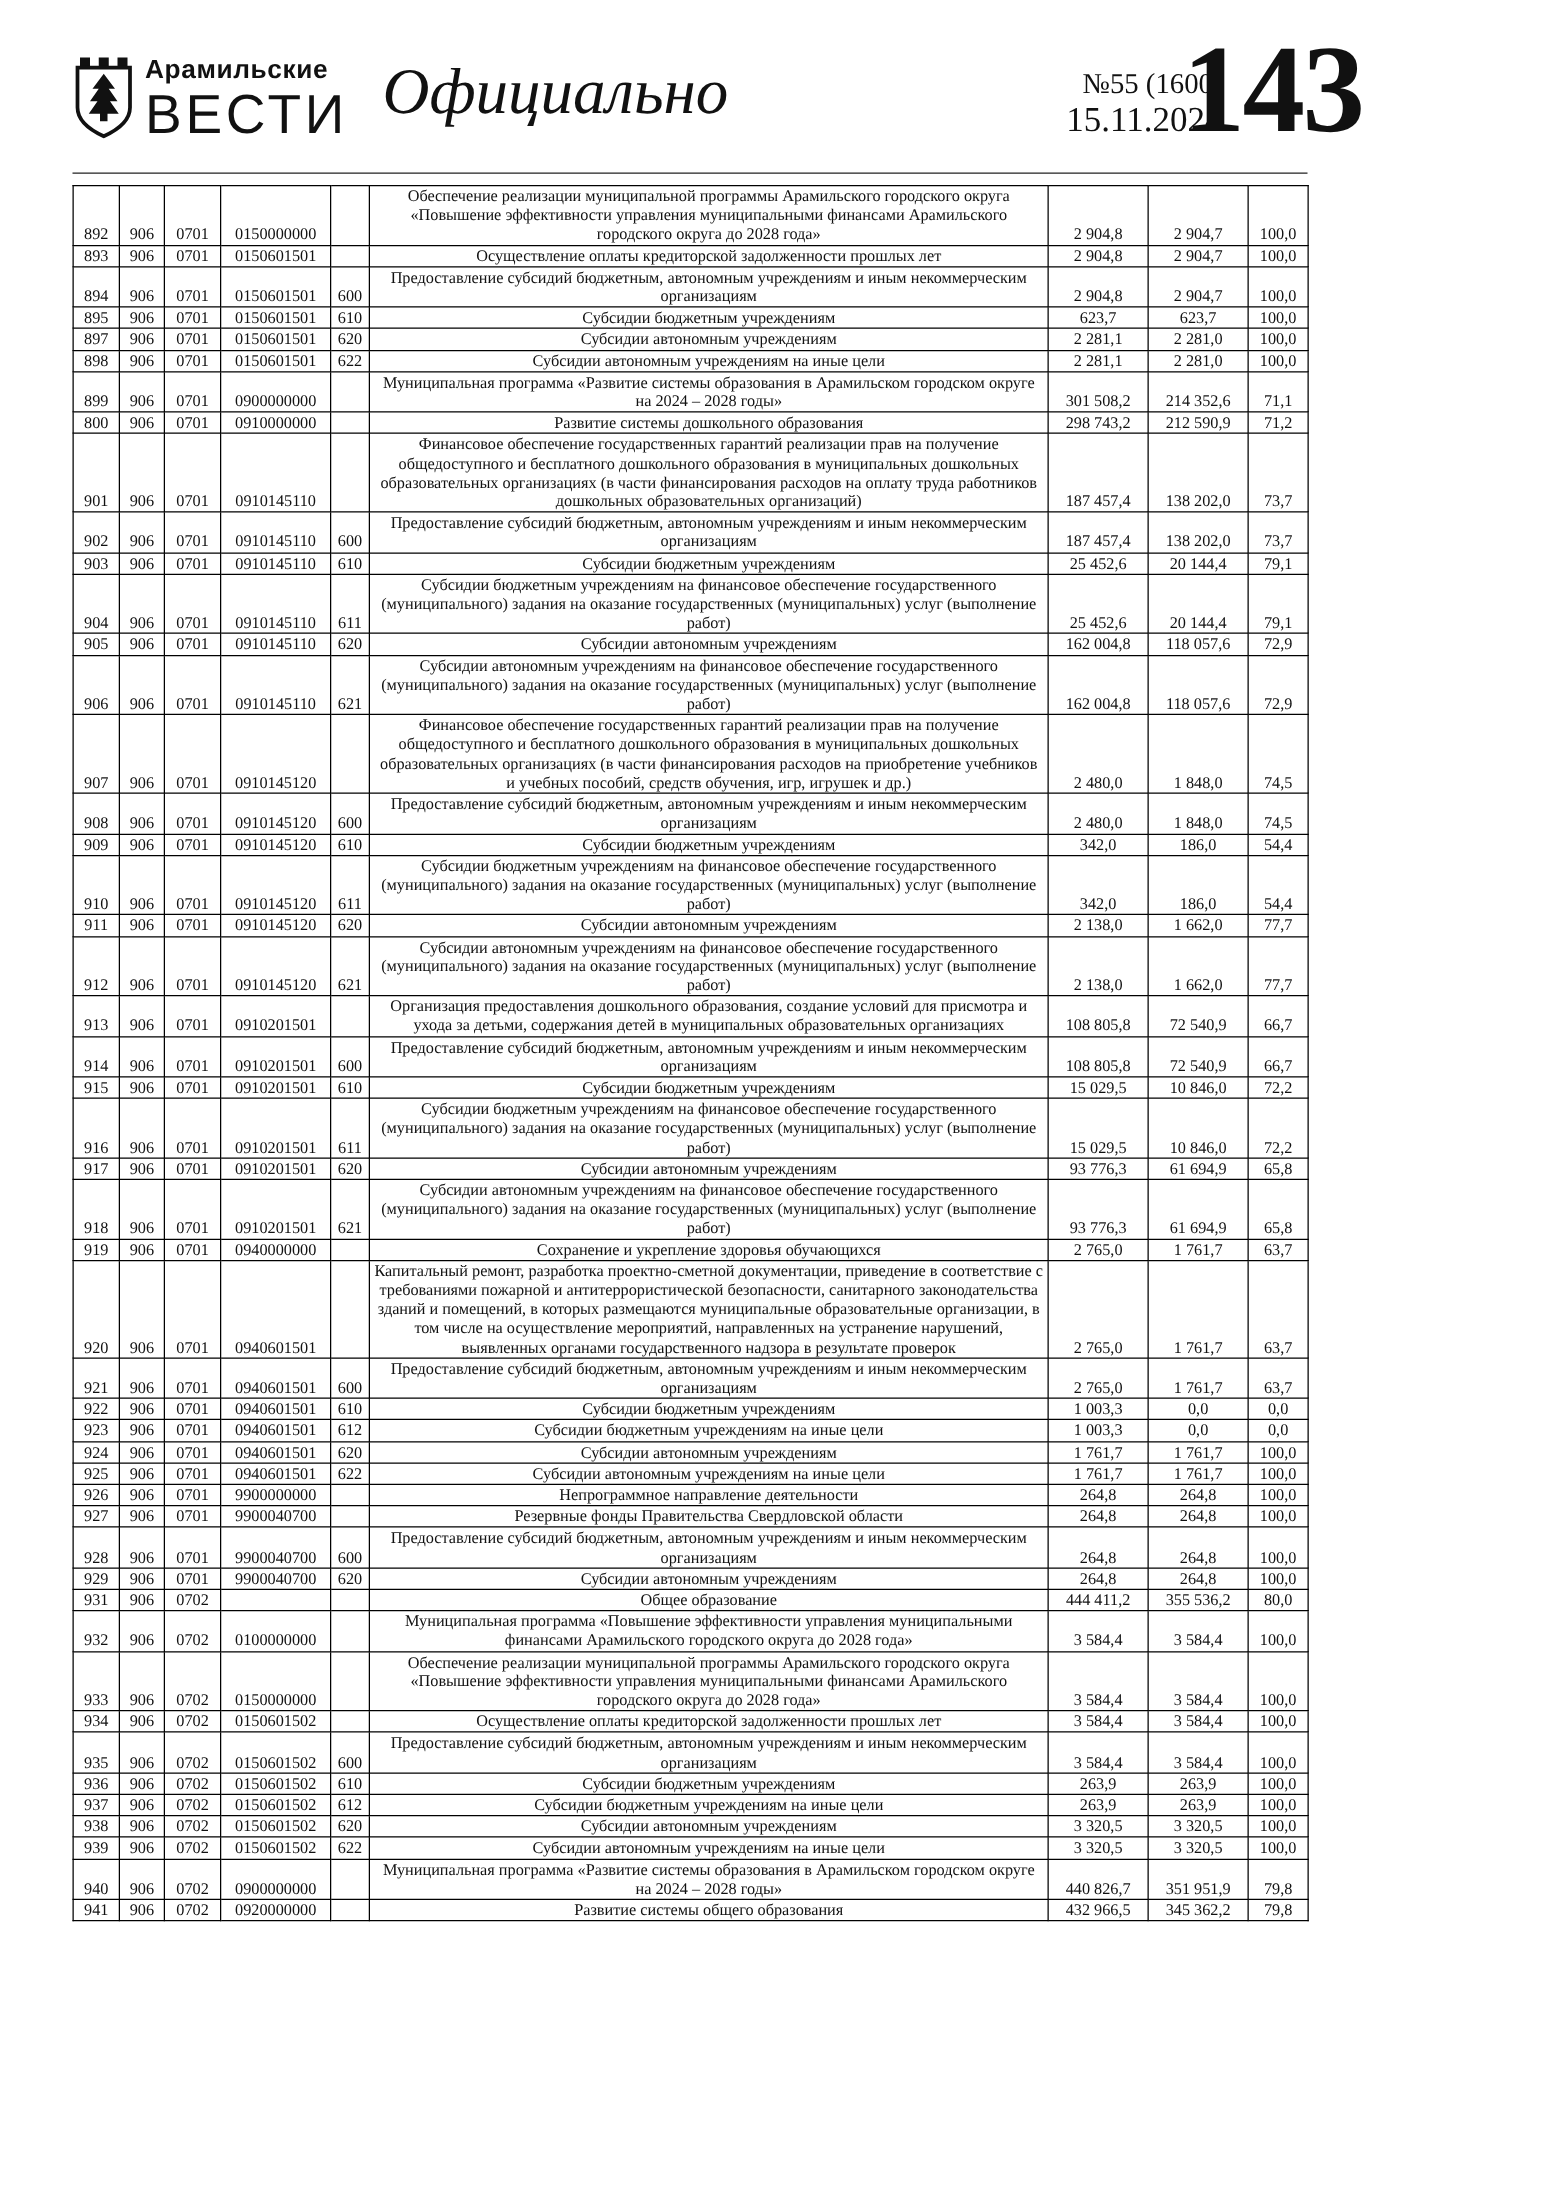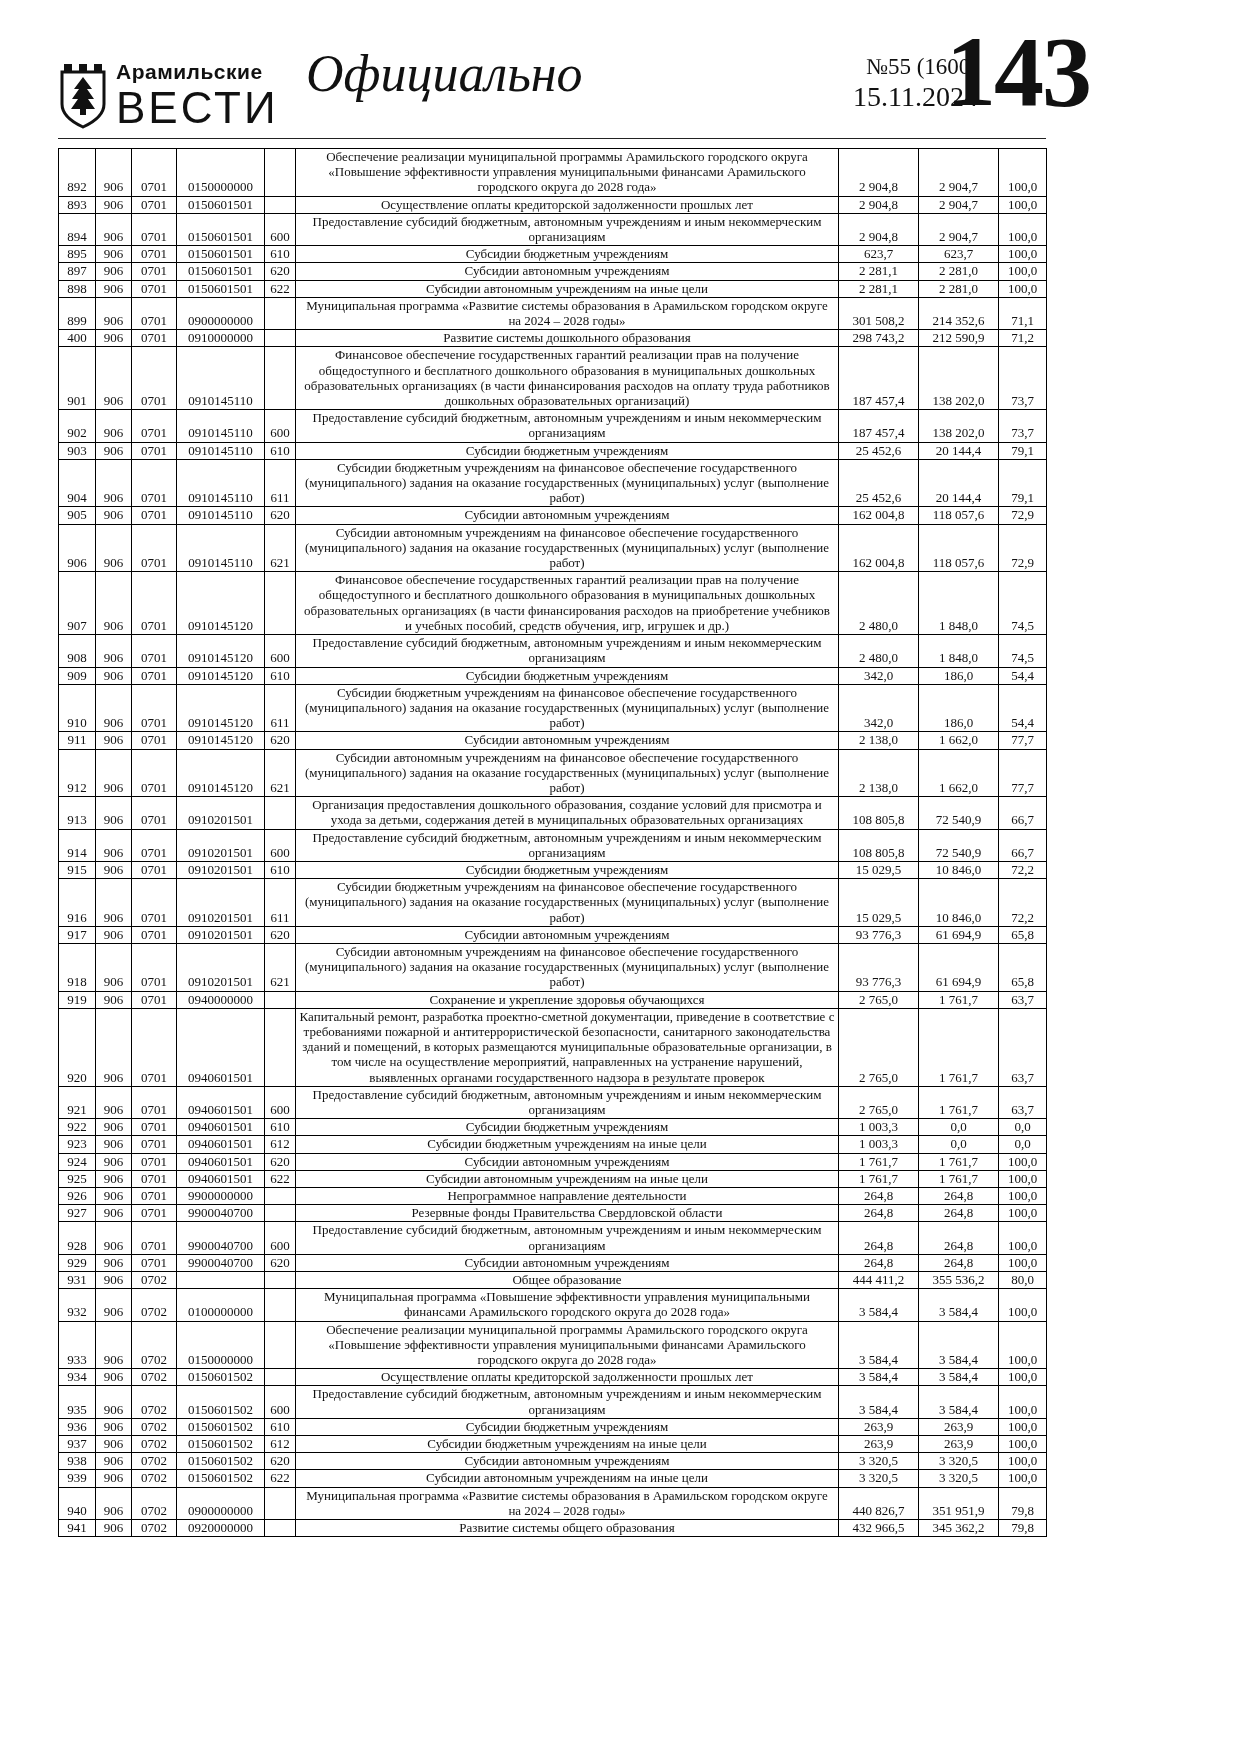--- a/index.html
+++ b/index.html
@@ -3,21 +3,21 @@
 <meta charset="utf-8">
 <title>Арамильские Вести — Официально — 143</title>
 <style>
   * { margin:0; padding:0; box-sizing:border-box; }
   html,body { background:#ffffff; }
   body {
     width:1241px; height:1754px; position:relative;
     color:#111; font-family:"Liberation Serif","DejaVu Serif",serif;
   }
   .header { position:absolute; left:58px; top:36px; width:988px; height:100px; }
-  .logo { position:absolute; left:0; top:24px; display:flex; align-items:flex-end; }
+  .logo { position:absolute; left:0; top:8px; display:flex; align-items:flex-start; }
   .emblem { width:50px; height:68px; margin-right:8px; }
   .logo-text { display:flex; flex-direction:column; }
   .brand-top { font-family:"Liberation Sans","DejaVu Sans",sans-serif; font-weight:bold; font-size:21px; letter-spacing:.5px; }
   .brand-name { font-family:"Liberation Sans","DejaVu Sans",sans-serif; font-weight:normal; font-size:44px; line-height:1.0; letter-spacing:3px; margin-top:2px; }
   .section-title { position:absolute; left:248px; top:12px; font-style:italic; font-size:52px; line-height:1; font-family:"Liberation Serif","DejaVu Serif",serif; }
   .issue-block { position:absolute; left:720px; top:18px; width:200px; text-align:right; }
   .issue-no { font-size:23px; line-height:1.15; }
   .issue-date { font-size:28px; line-height:1.2; }
   .page-number { position:absolute; left:872px; top:-14px; width:176px; text-align:center;
     font-weight:bold; font-size:100px; line-height:1; font-family:Liberation Serif, serif; letter-spacing:-2px; }
@@ -142,21 +142,21 @@
           <td class="code">906</td>
           <td class="code">0701</td>
           <td class="code">0900000000</td>
           <td class="code"></td>
           <td class="name-cell">Муниципальная программа «Развитие системы образования в Арамильском городском округе на 2024 – 2028 годы»</td>
           <td class="num">301 508,2</td>
           <td class="num">214 352,6</td>
           <td class="num">71,1</td>
         </tr>
         <tr>
-          <td class="code">400</td>
+          <td class="code">800</td>
           <td class="code">906</td>
           <td class="code">0701</td>
           <td class="code">0910000000</td>
           <td class="code"></td>
           <td class="name-cell">Развитие системы дошкольного образования</td>
           <td class="num">298 743,2</td>
           <td class="num">212 590,9</td>
           <td class="num">71,2</td>
         </tr>
         <tr>

